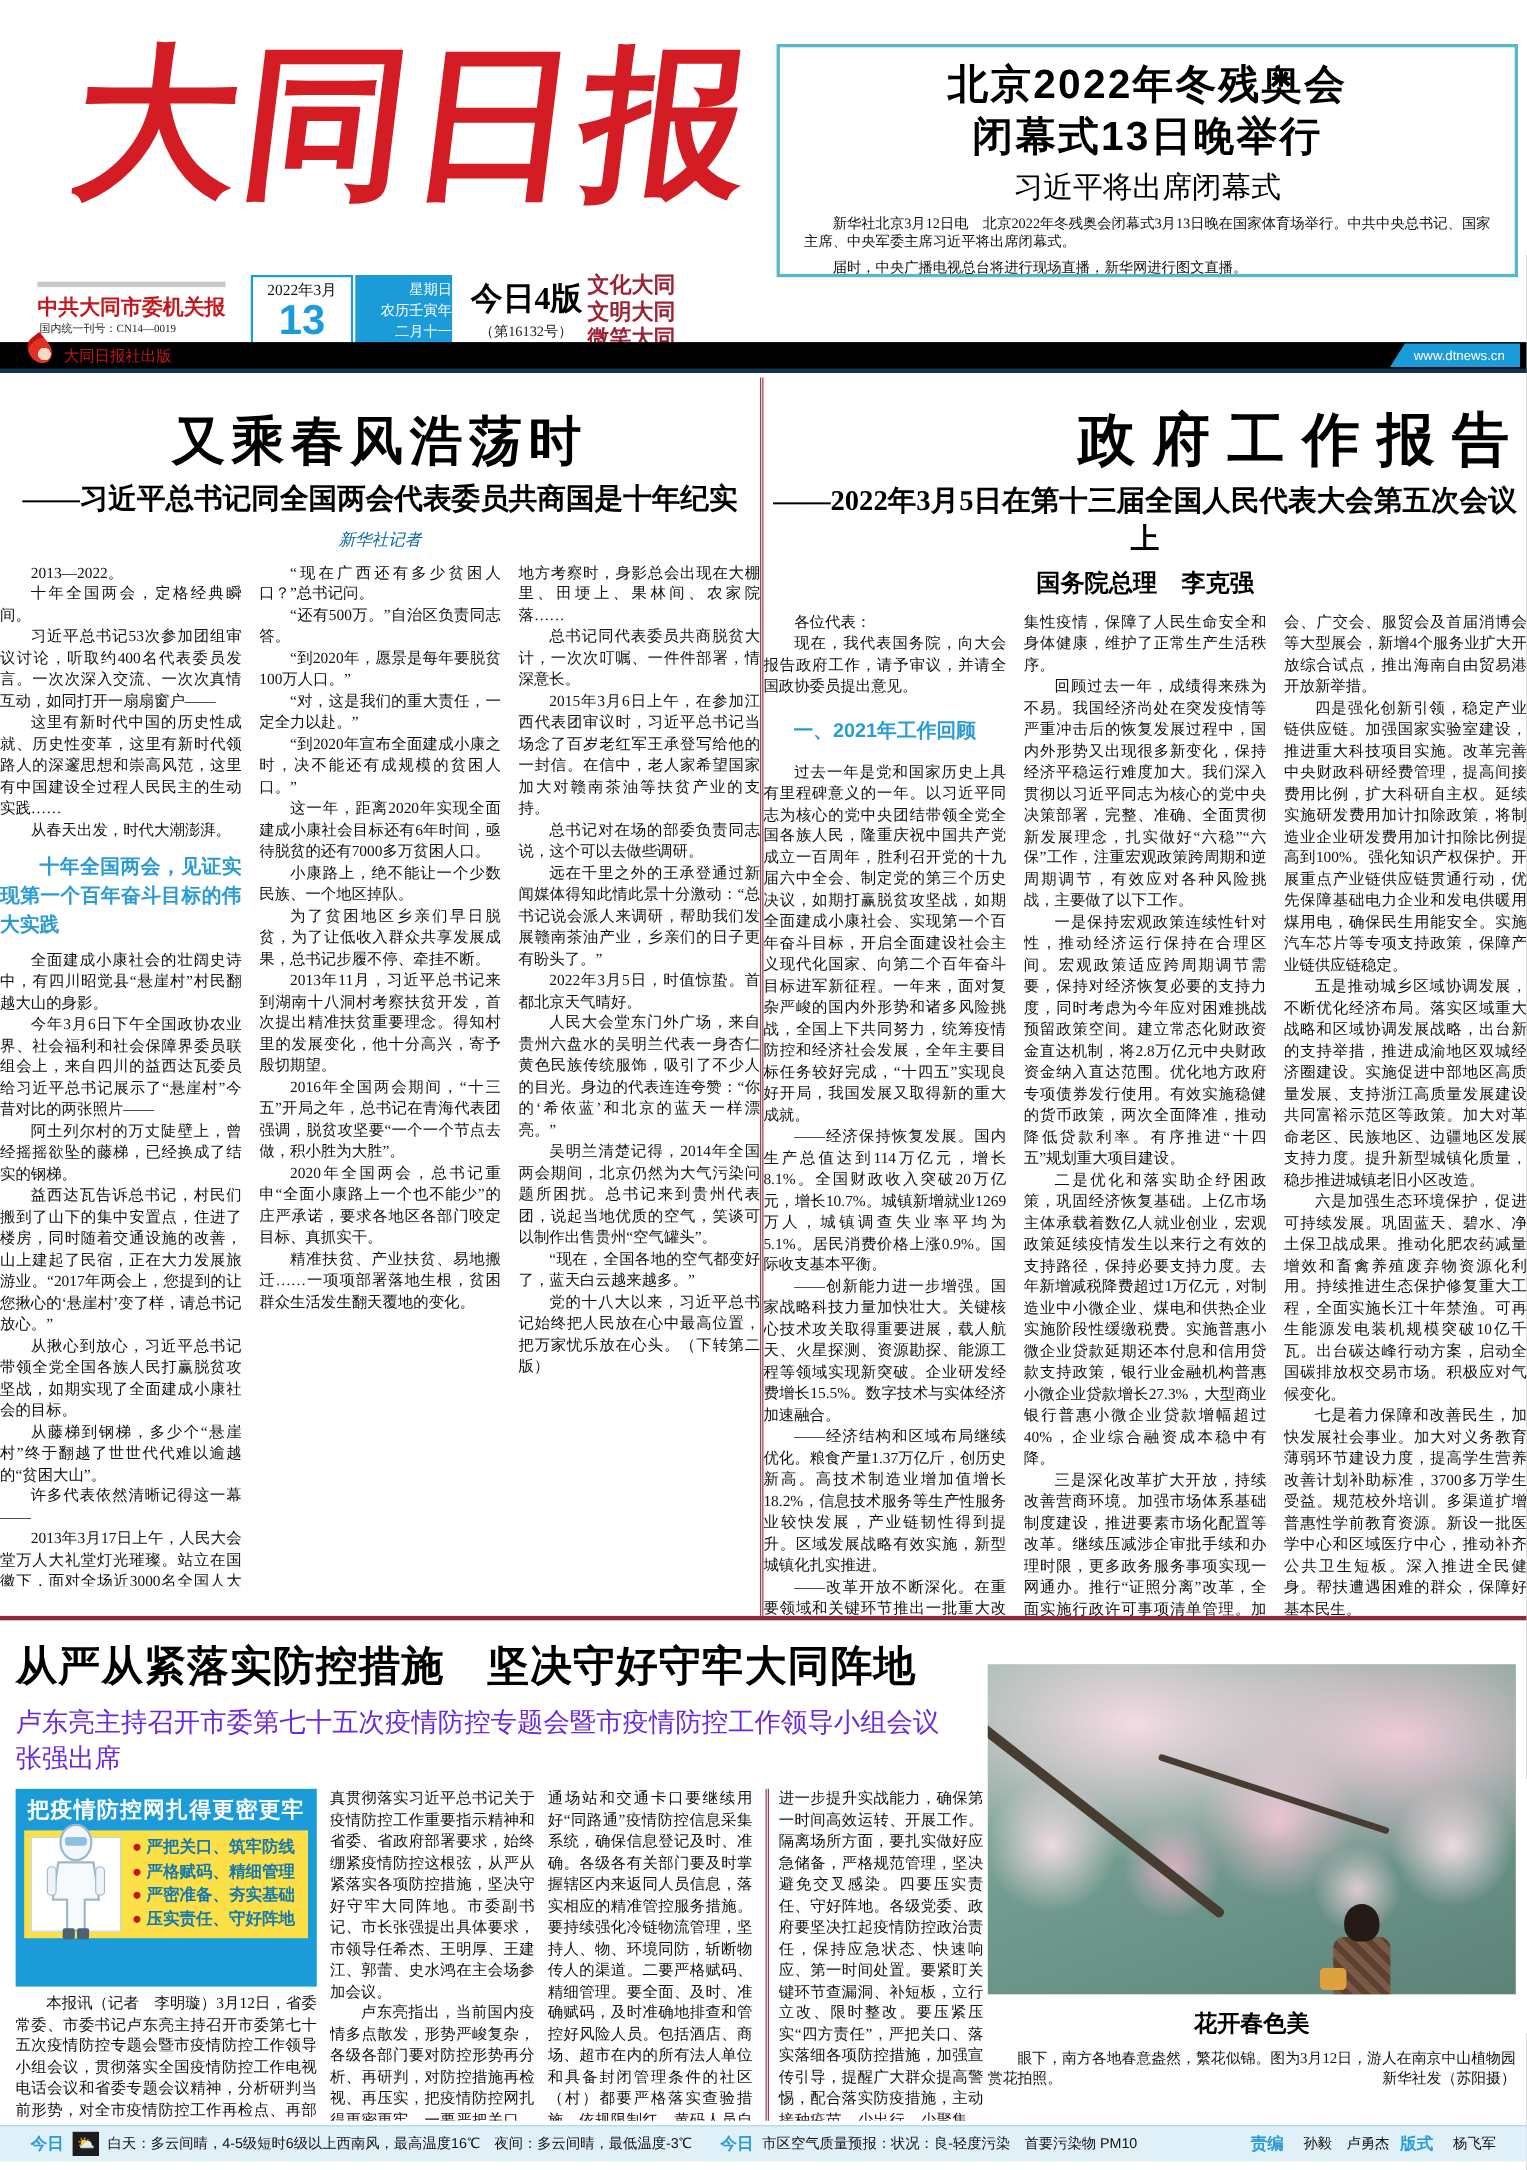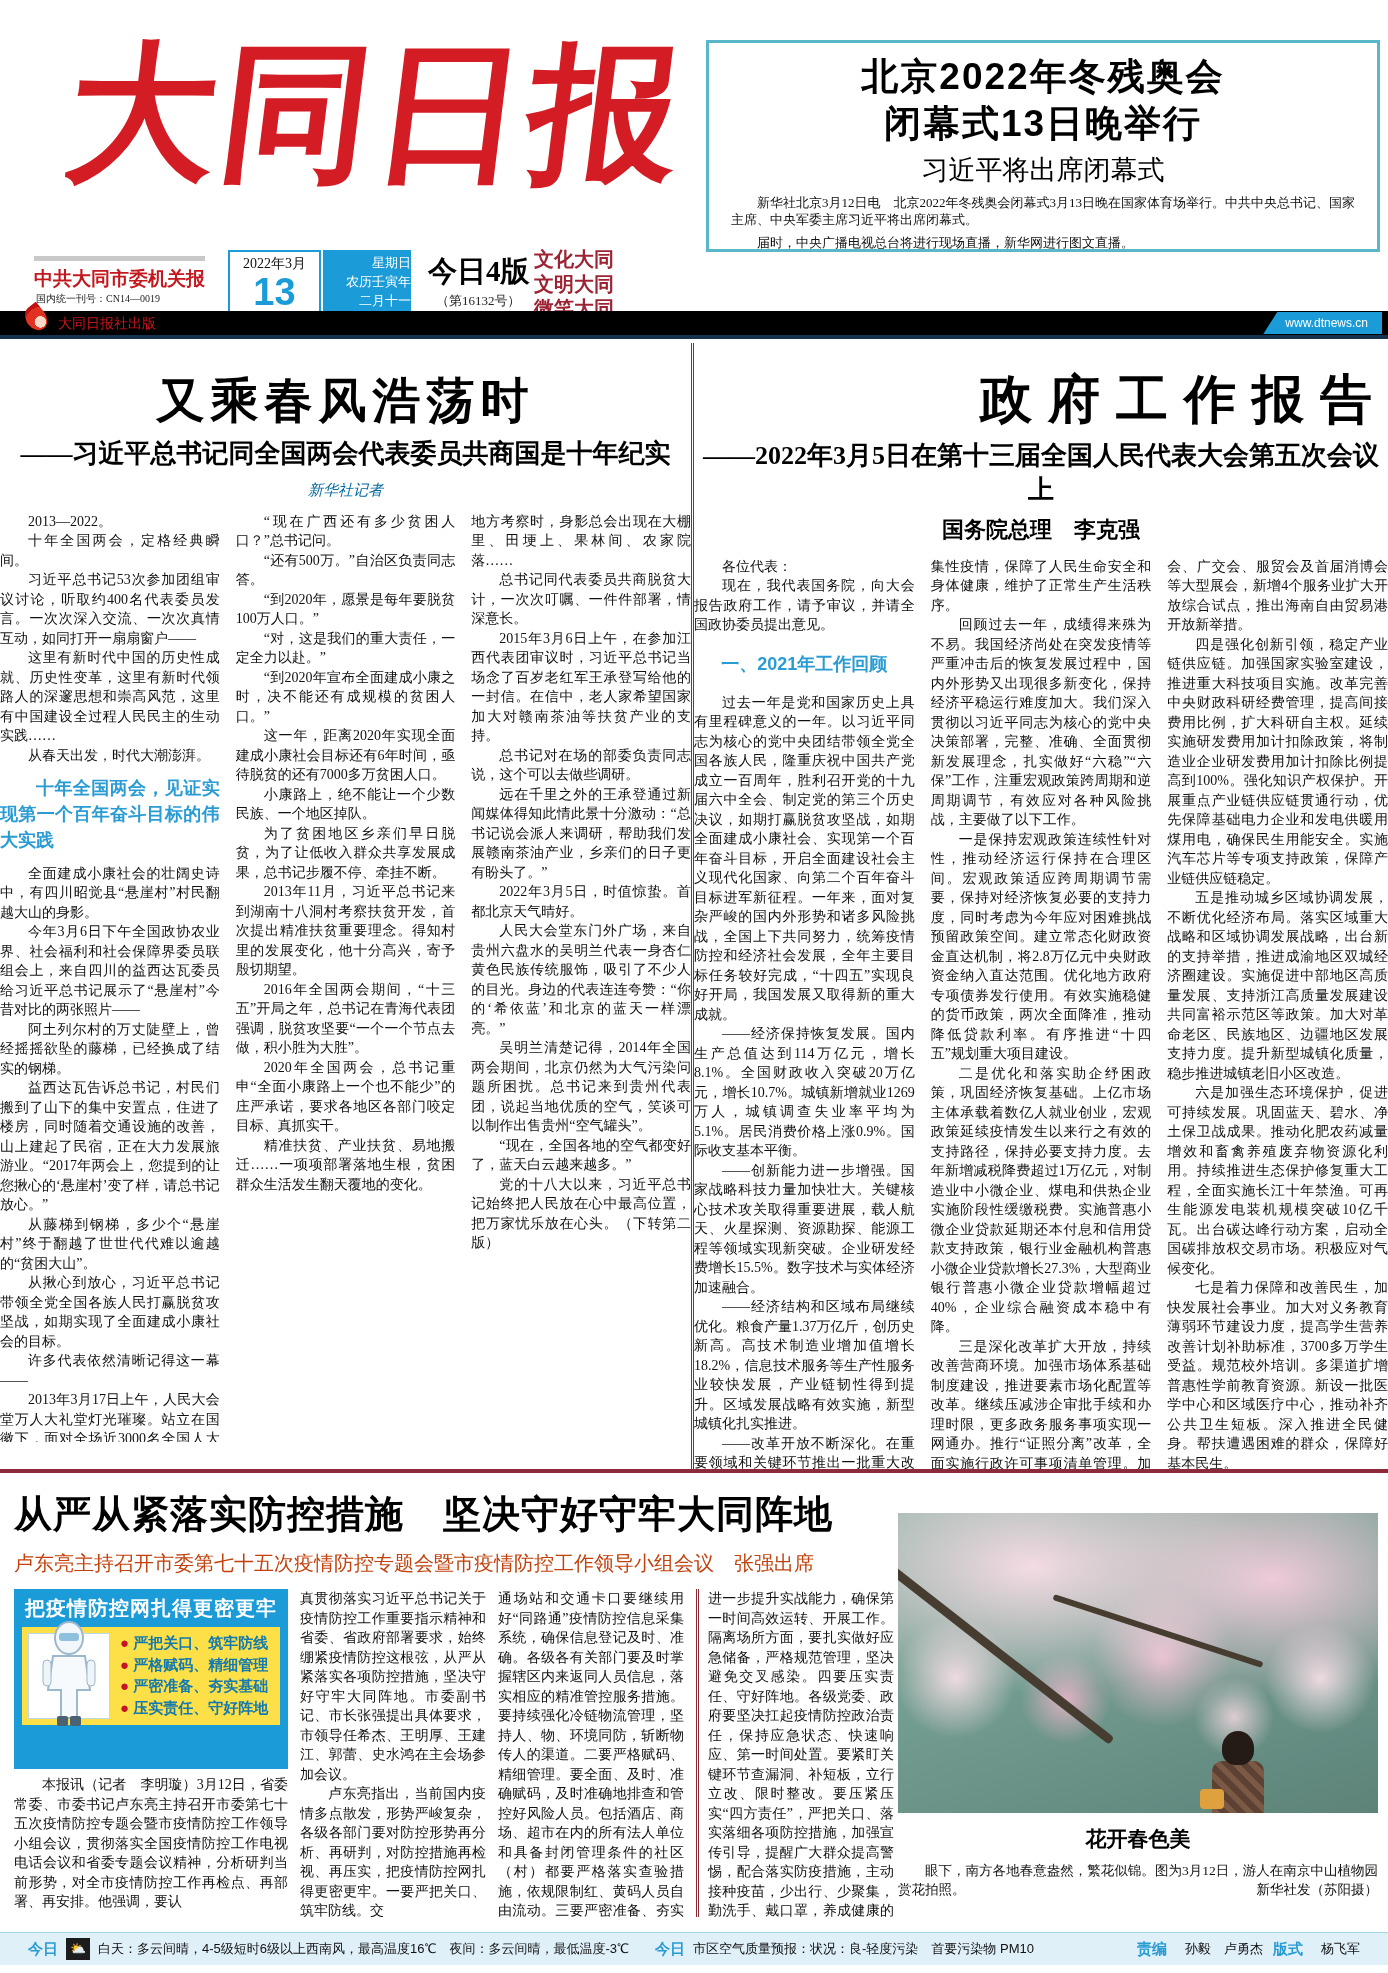--- a/index.html
+++ b/index.html
@@ -65,21 +65,21 @@
   .col-hc { text-align:center; text-indent:0; margin:16px 0; }
   .col-b { margin:9px 0; text-indent:0; color:#1479ae; font-weight:bold; font-size:15px;
            font-family:"Liberation Sans",sans-serif; line-height:1.25; }
   .col-b::before { content:"● "; color:#c41425; }
 
   
   .bottom { position:relative; height:459px; border-top:4px solid #8d2a3a; padding:0 14px; overflow:hidden; }
   .bottom-left { width:880px; }
   .hl3 { font-family:"Liberation Sans",sans-serif; font-weight:bold; font-size:38px;
          letter-spacing:1px; margin:16px 0 10px; color:#000; }
-  .sub3 { font-family:"Liberation Sans",sans-serif; font-size:20px; margin:0 0 12px; color:#c2410c; }
+  .sub3 { font-family:"Liberation Sans",sans-serif; font-size:24px; margin:0 0 12px; color:#6d28d9; }
   .bcols { display:flex; gap:12px; height:328px; overflow:hidden; }
   .bcolA { width:274px; display:flex; flex-direction:column; }
   .bcolB { width:168px; } .bcolC { width:252px; }
   .bcolD { width:150px; border-left:3px double #8d2a3a; padding-left:9px; }
   .bluebox { height:180px; background:#1b9cd8; padding:6px 8px 8px; }
   .bb-title { color:#fff; font-family:"Liberation Sans",sans-serif; font-weight:bold;
               font-size:20px; text-align:center; padding-bottom:5px; letter-spacing:1px; }
   .bb-inner { background:#fde047; height:98px; display:flex; padding:6px; }
   .ppe { width:82px; background:#fff; border:1px solid #bcd9ea; display:flex;
          align-items:center; justify-content:center; }
@@ -170,22 +170,22 @@
             <p class="col-p">2013—2022。</p>
             <p class="col-p">十年全国两会，定格经典瞬间。</p>
             <p class="col-p">习近平总书记53次参加团组审议讨论，听取约400名代表委员发言。一次次深入交流、一次次真情互动，如同打开一扇扇窗户——</p>
             <p class="col-p">这里有新时代中国的历史性成就、历史性变革，这里有新时代领路人的深邃思想和崇高风范，这里有中国建设全过程人民民主的生动实践……</p>
             <p class="col-p">从春天出发，时代大潮澎湃。</p>
             <p class="col-h">十年全国两会，见证实现第一个百年奋斗目标的伟大实践</p>
             <p class="col-p">全面建成小康社会的壮阔史诗中，有四川昭觉县“悬崖村”村民翻越大山的身影。</p>
             <p class="col-p">今年3月6日下午全国政协农业界、社会福利和社会保障界委员联组会上，来自四川的益西达瓦委员给习近平总书记展示了“悬崖村”今昔对比的两张照片——</p>
             <p class="col-p">阿土列尔村的万丈陡壁上，曾经摇摇欲坠的藤梯，已经换成了结实的钢梯。</p>
             <p class="col-p">益西达瓦告诉总书记，村民们搬到了山下的集中安置点，住进了楼房，同时随着交通设施的改善，山上建起了民宿，正在大力发展旅游业。“2017年两会上，您提到的让您揪心的‘悬崖村’变了样，请总书记放心。”</p>
+            <p class="col-p">从揪心到放心，习近平总书记带领全党全国各族人民打赢脱贫攻坚战，如期实现了全面建成小康社会的目标。</p>
             <p class="col-p">从藤梯到钢梯，多少个“悬崖村”终于翻越了世世代代难以逾越的“贫困大山”。</p>
-            <p class="col-p">从揪心到放心，习近平总书记带领全党全国各族人民打赢脱贫攻坚战，如期实现了全面建成小康社会的目标。</p>
             <p class="col-p">许多代表依然清晰记得这一幕——</p>
             <p class="col-p">2013年3月17日上午，人民大会堂万人大礼堂灯光璀璨。站立在国徽下，面对全场近3000名全国人大代表，新当选的国家主席习近平誓言铿锵：</p>
           </div>
         <div class="col">
             <p class="col-p">“现在广西还有多少贫困人口？”总书记问。</p>
             <p class="col-p">“还有500万。”自治区负责同志答。</p>
             <p class="col-p">“到2020年，愿景是每年要脱贫100万人口。”</p>
             <p class="col-p">“对，这是我们的重大责任，一定全力以赴。”</p>
             <p class="col-p">“到2020年宣布全面建成小康之时，决不能还有成规模的贫困人口。”</p>
             <p class="col-p">这一年，距离2020年实现全面建成小康社会目标还有6年时间，亟待脱贫的还有7000多万贫困人口。</p>

